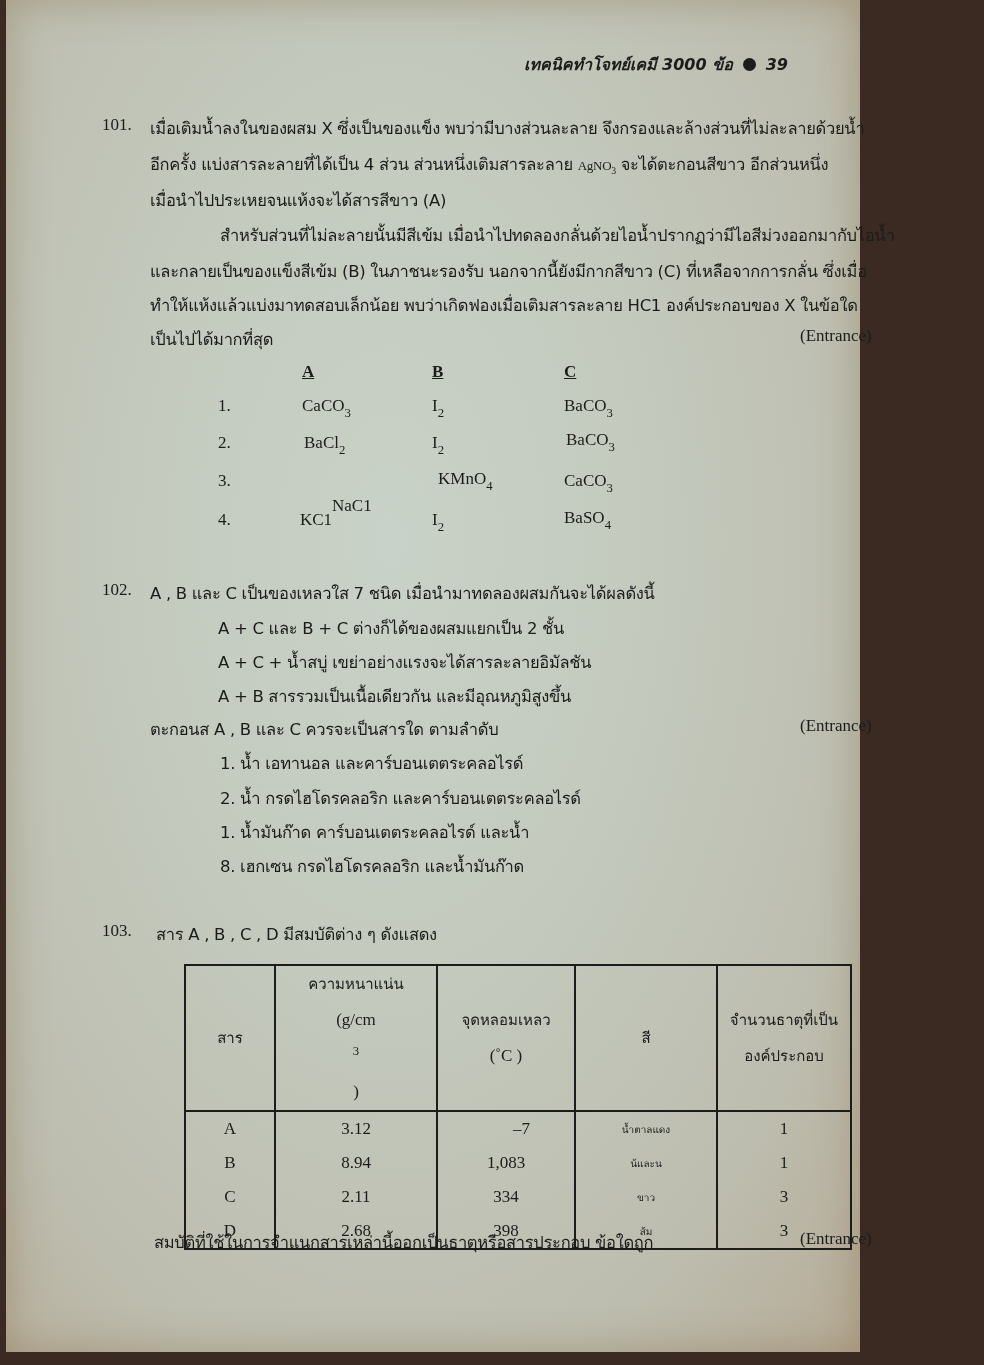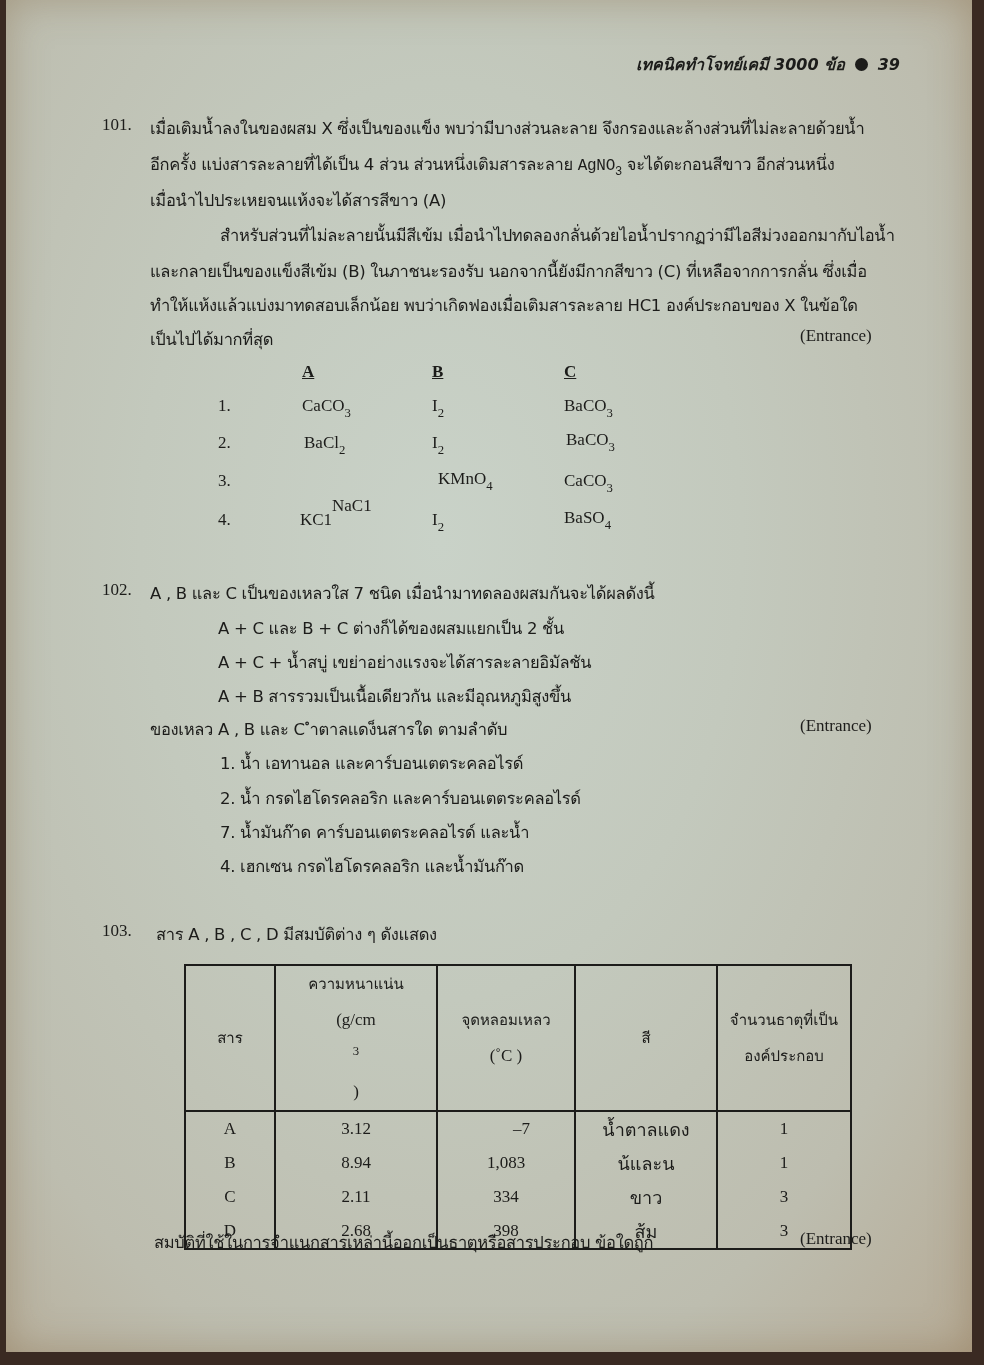--- a/index.html
+++ b/index.html
@@ -3,49 +3,49 @@
   <meta charset="utf-8">
   <style>
     html, body { margin: 0; padding: 0; }
     body {
       width: 984px; height: 1365px; overflow: hidden; position: relative;
       background: #3a2a22;
       font-family: "DejaVu Serif", serif;
       color: #1c1c1a;
     }
     .page {
-      position: absolute; left: 6px; top: 0; width: 966px; height: 1352px;
+      position: absolute; left: 6px; top: 0; width: 854px; height: 1352px;
       background: radial-gradient(ellipse at 45% 40%, #c9d2c8 0%, #c3c9bd 40%, #bdbdaf 75%, #b6ab96 100%);
       box-shadow: inset 0 0 40px rgba(120,90,50,0.35);
     }
     .abs { position: absolute; white-space: nowrap; }
     .header {
       right: 72px; top: 52px; font-style: italic; font-weight: bold; font-size: 16px;
       font-family: "DejaVu Sans", sans-serif; display: flex; align-items: center; gap: 10px;
     }
     .header .dot { display: inline-block; width: 13px; height: 13px; border-radius: 50%; background: #1c1c1a; }
     .qnum { font-size: 17px; font-family: "Liberation Serif", serif; }
     .line { font-size: 16.5px; font-family: "DejaVu Sans", sans-serif; letter-spacing: -0.3px; }
-    .latin { font-family: Liberation Mono, monospace; font-size: 16px; }
+    .latin { font-family: Liberation Serif, serif; font-size: 13px; }
     .src { font-family: "Liberation Serif", serif; font-size: 17px; }
     sub { font-size: 0.75em; vertical-align: -0.45em; line-height: 0; }
     sup { font-size: 0.75em; vertical-align: 0.5em; line-height: 0; }
     .col-head { font-family: "Liberation Serif", serif; font-size: 17px; text-decoration: underline; font-weight: bold; }
     .chem { font-family: "Liberation Serif", serif; font-size: 17px; }
     table.props {
       position: absolute; left: 178px; top: 964px; width: 668px; height: 234px;
       border-collapse: collapse; border: 2px solid #1c1c1a;
     }
     table.props th, table.props td {
       border-left: 2px solid #1c1c1a; border-right: 2px solid #1c1c1a;
       text-align: center; font-family: "Liberation Serif", serif; font-size: 17px; padding: 0;
     }
     table.props th { border-bottom: 2px solid #1c1c1a; font-weight: normal; height: 86px; line-height: 36px; font-family: "DejaVu Sans", sans-serif; font-size: 15px; }
     table.props td { height: 34px; }
-    table.props td.th-text { font-family: Liberation Mono, monospace; font-size: 18px; }
+    table.props td.th-text { font-family: Liberation Mono, monospace; font-size: 10px; }
     .stacked span { display: block; }
   </style>
 </head>
 <body>
 
 <div class="page">
 
   <div class="abs header">
     <span>เทคนิคทำโจทย์เคมี 3000 ข้อ</span>
     <span class="dot"></span>
@@ -91,26 +91,26 @@
     <span class="abs chem" style="left:426px; top:510px;"><span>I</span><sub>2</sub></span>
     <span class="abs chem" style="left:558px; top:508px;"><span>BaSO</span><sub>4</sub></span>
   </div>
 
   <div>
     <span class="abs qnum" style="left:96px; top:580px;">102.</span>
     <span class="abs line" style="left:144px; top:580px;">A , B และ C เป็นของเหลวใส 7 ชนิด  เมื่อนำมาทดลองผสมกันจะได้ผลดังนี้</span>
     <span class="abs line" style="left:212px; top:615px;">A + C และ B + C ต่างก็ได้ของผสมแยกเป็น 2 ชั้น</span>
     <span class="abs line" style="left:212px; top:649px;">A + C + น้ำสบู่ เขย่าอย่างแรงจะได้สารละลายอิมัลชัน</span>
     <span class="abs line" style="left:212px; top:683px;">A + B สารรวมเป็นเนื้อเดียวกัน  และมีอุณหภูมิสูงขึ้น</span>
-    <span class="abs line" style="left:144px; top:716px;">ของเหลว A , B และ C ำตาลแดง็นสารใด  ตามลำดับ</span>
+    <span class="abs line" style="left:144px; top:716px;">ตะกอนส A , B และ C ควรจะเป็นสารใด  ตามลำดับ</span>
     <span class="abs src" style="left:794px; top:716px;">(Entrance)</span>
     <span class="abs line" style="left:214px; top:750px;">1.  น้ำ  เอทานอล  และคาร์บอนเตตระคลอไรด์</span>
     <span class="abs line" style="left:214px; top:785px;">2.  น้ำ  กรดไฮโดรคลอริก  และคาร์บอนเตตระคลอไรด์</span>
-    <span class="abs line" style="left:214px; top:819px;">7.  น้ำมันก๊าด  คาร์บอนเตตระคลอไรด์  และน้ำ</span>
-    <span class="abs line" style="left:214px; top:853px;">4.  เฮกเซน  กรดไฮโดรคลอริก  และน้ำมันก๊าด</span>
+    <span class="abs line" style="left:214px; top:819px;">1.  น้ำมันก๊าด  คาร์บอนเตตระคลอไรด์  และน้ำ</span>
+    <span class="abs line" style="left:214px; top:853px;">8.  เฮกเซน  กรดไฮโดรคลอริก  และน้ำมันก๊าด</span>
   </div>
 
   <div>
     <span class="abs qnum" style="left:96px; top:921px;">103.</span>
     <span class="abs line" style="left:150px; top:921px;">สาร A , B , C , D มีสมบัติต่าง ๆ ดังแสดง</span>
 
     <table class="props">
       <thead>
         <tr>
           <th style="width:88px;">สาร</th>

